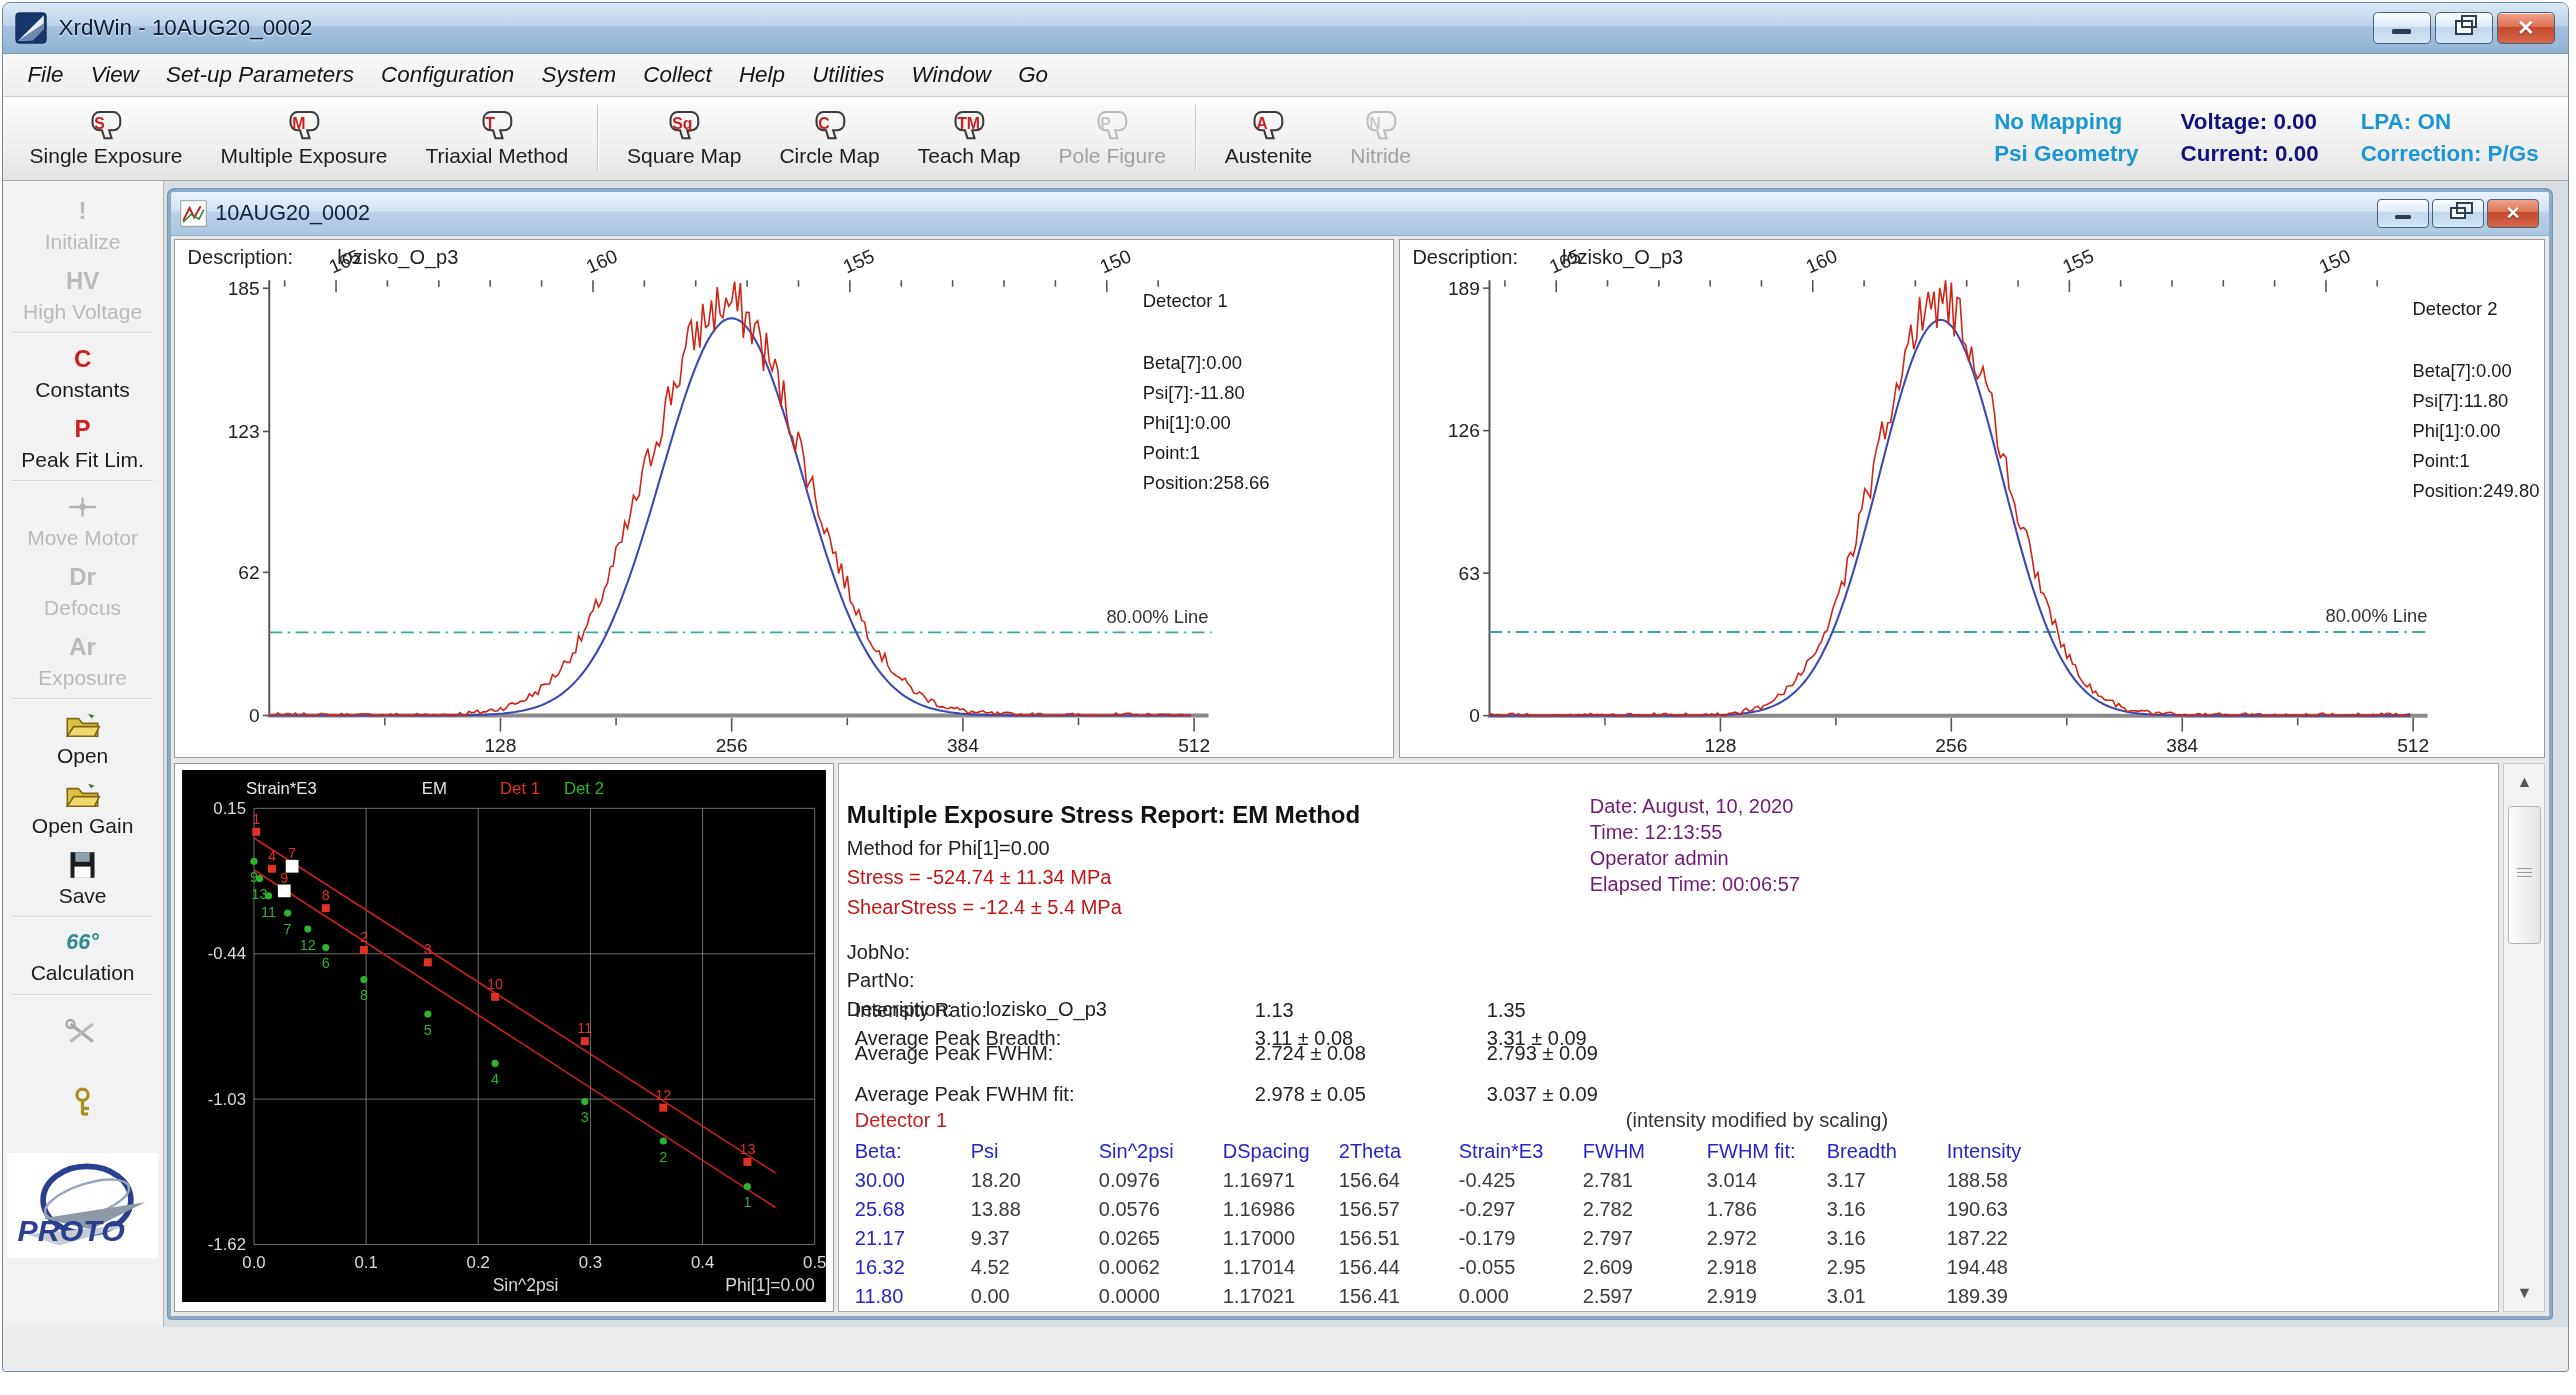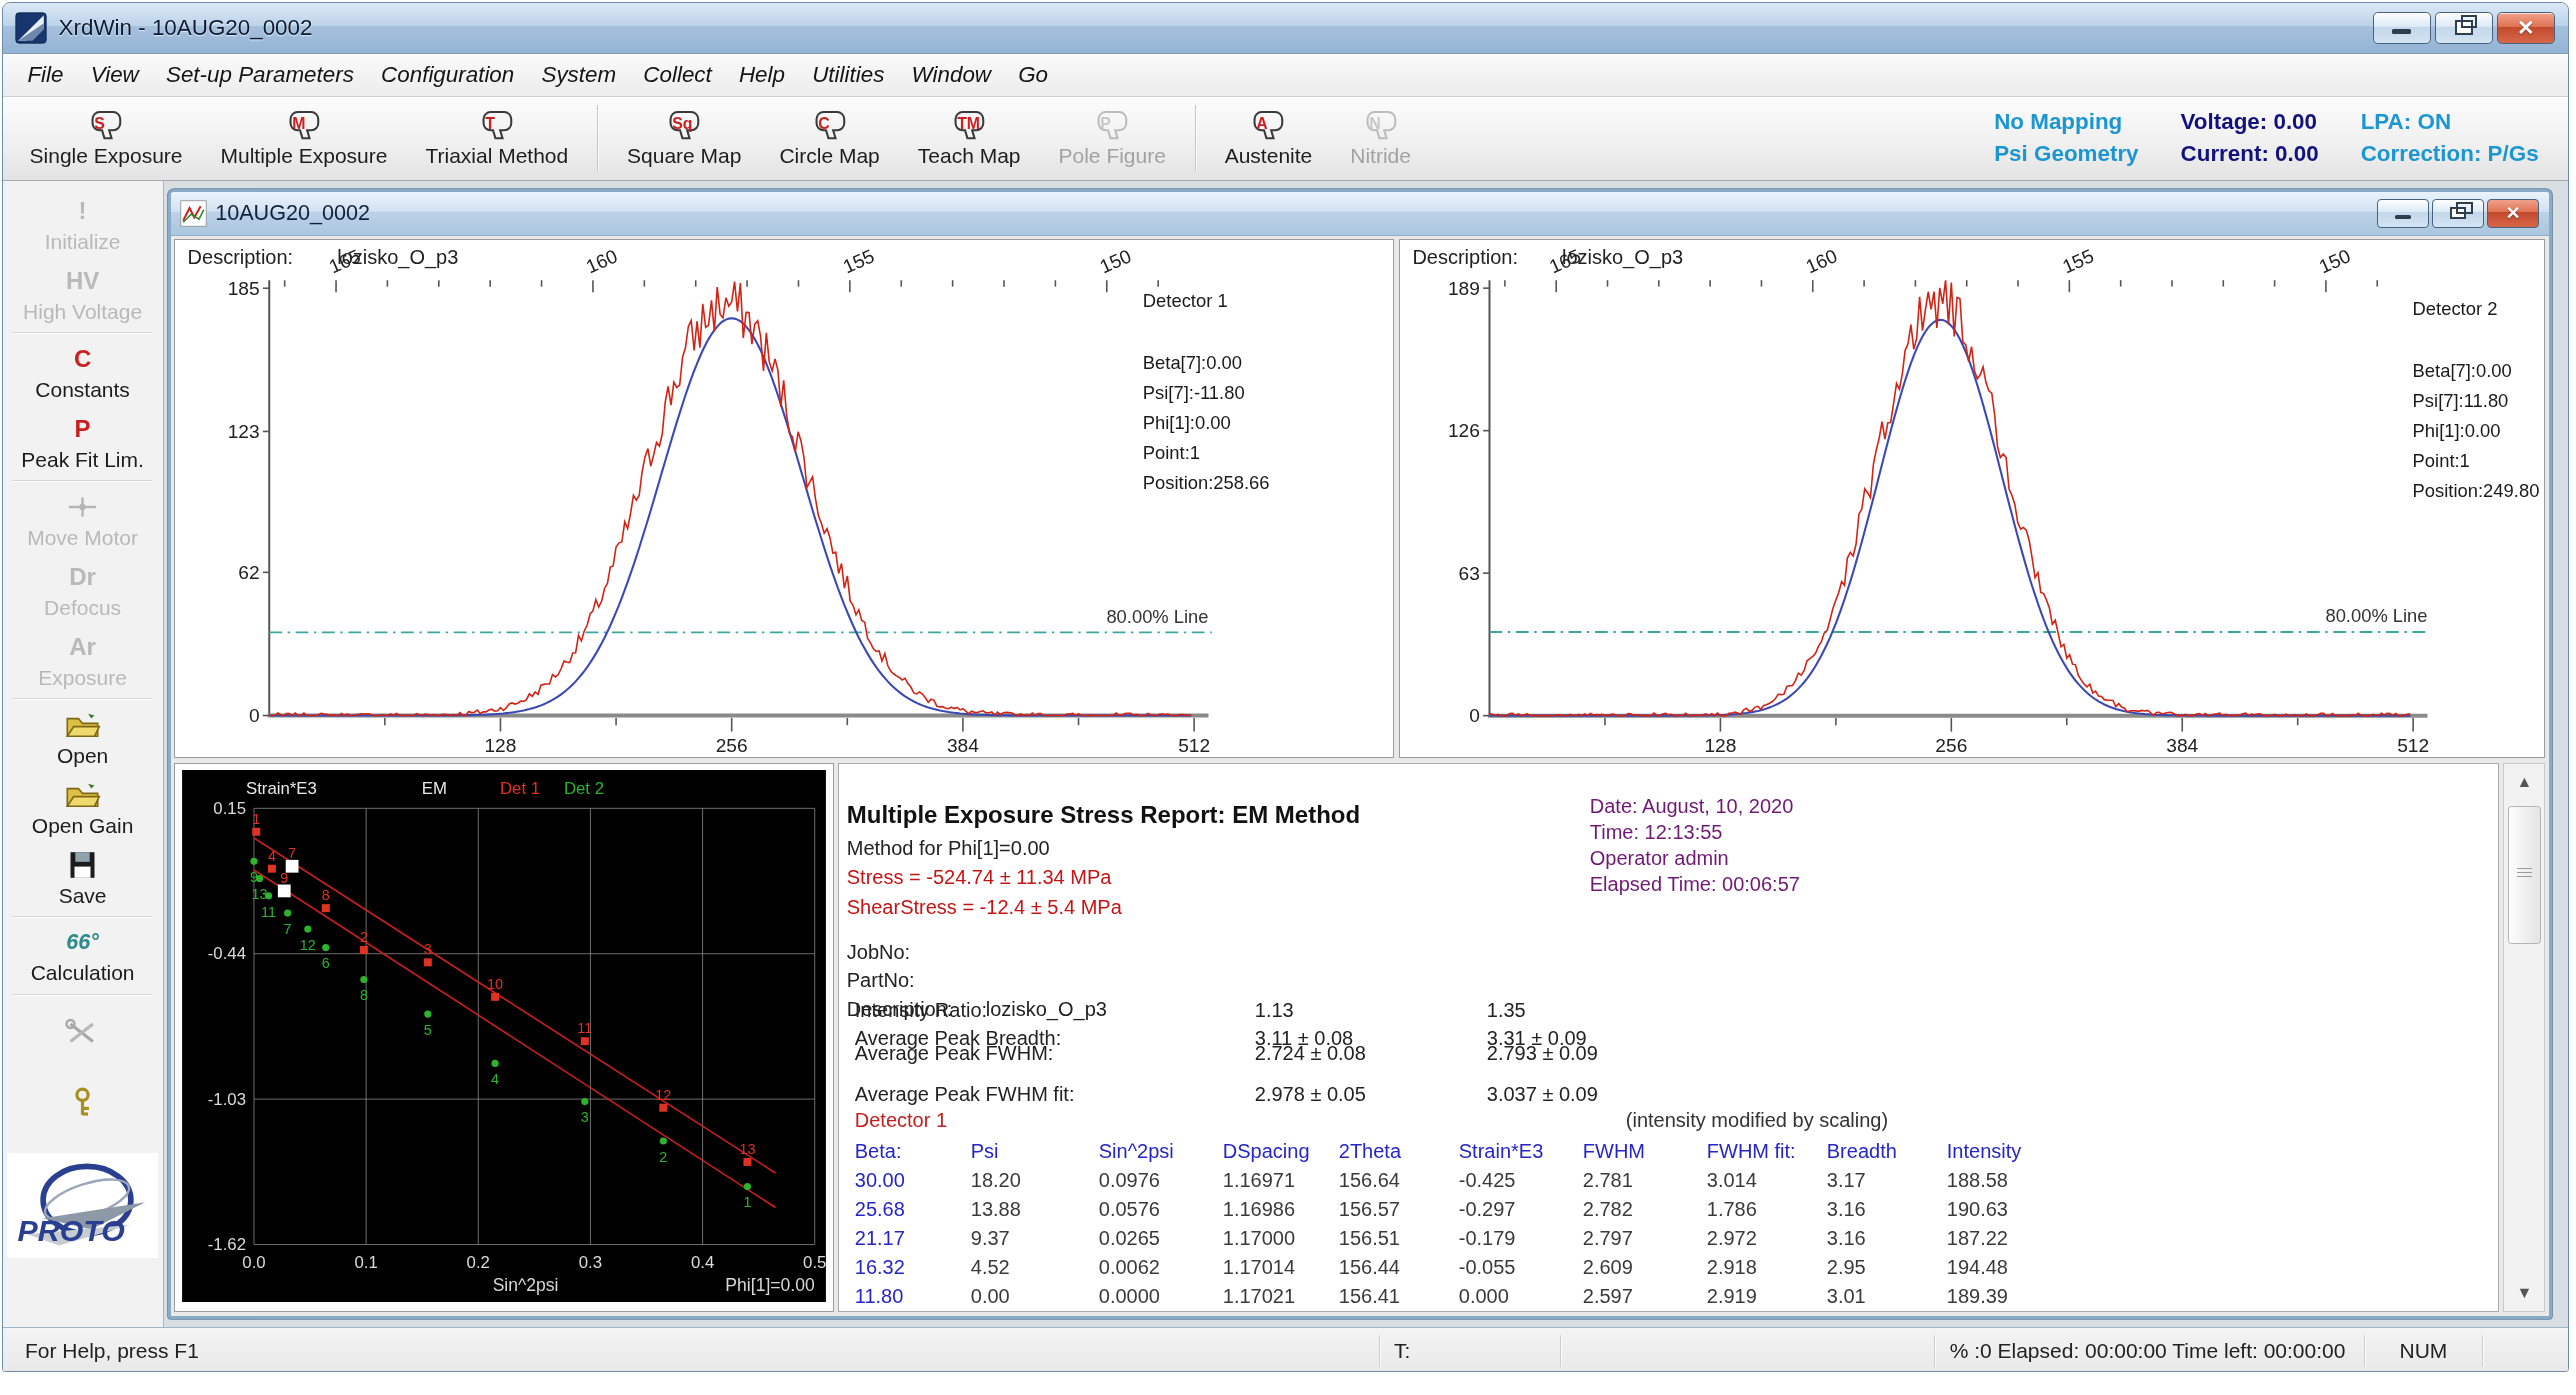--- a/index.html
+++ b/index.html
@@ -657,22 +657,14 @@
             <div class="vs-thumb">
                 <div class="vs-grip"></div>
               </div>
             <div class="vs-btn vs-down">▼</div>
           </div>
         </div>
       </div>
     </div>
   </div>
 
-  <div class="statusbar">
-    <div class="sb-seg sb-help">For Help, press F1</div>
-    <div class="sb-seg sb-t">T:</div>
-    <div class="sb-seg sb-blank"></div>
-    <div class="sb-seg sb-prog">% :0   Elapsed: 00:00:00 Time left: 00:00:00</div>
-    <div class="sb-seg sb-num">NUM</div>
-    <div class="sb-seg sb-rgrip"></div>
-  </div>
 </div>
 
 
 </body></html>

